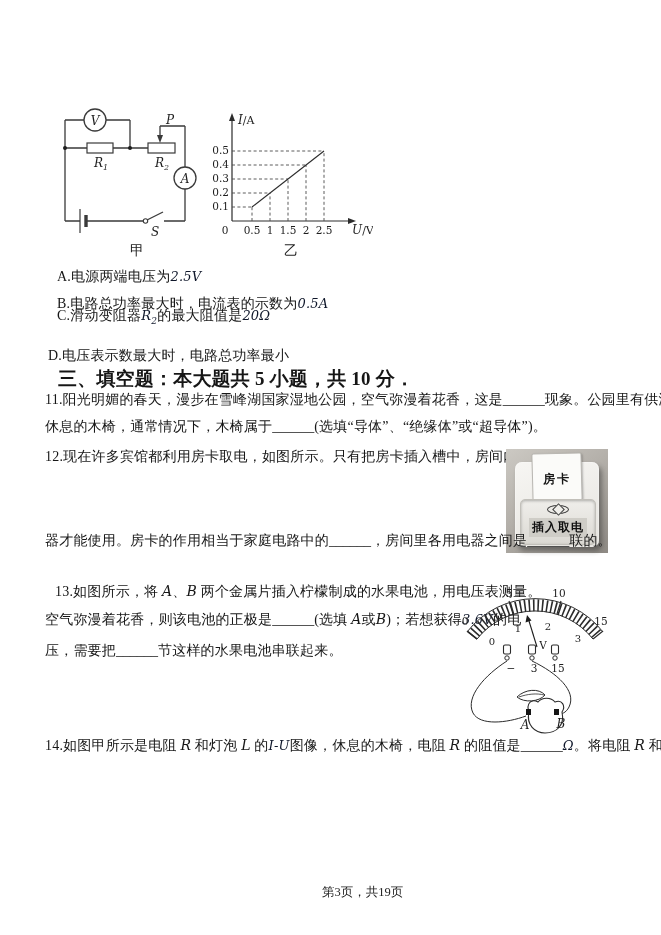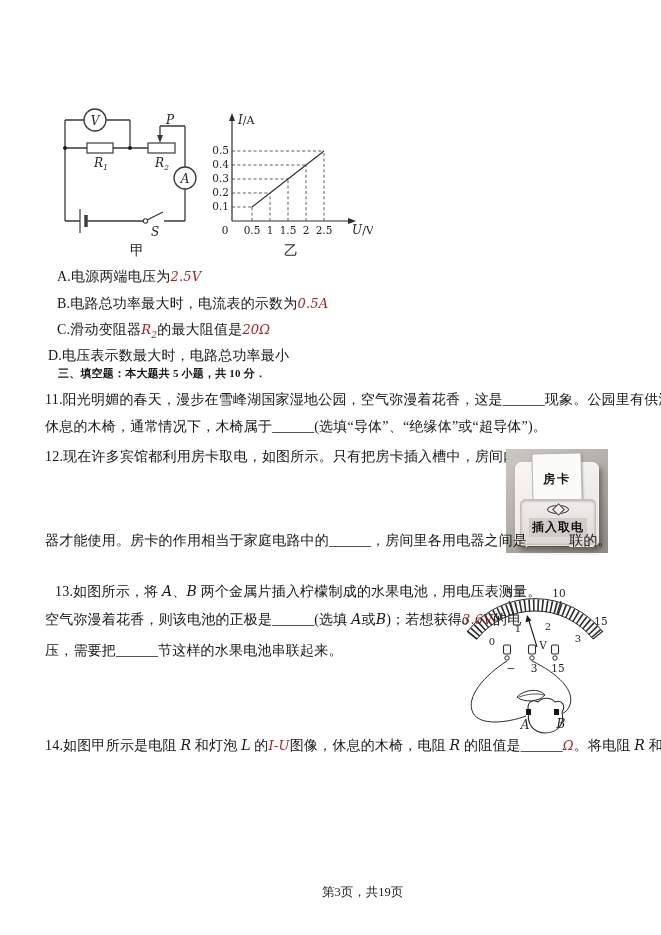--- a/index.html
+++ b/index.html
@@ -1,21 +1,21 @@
 <!DOCTYPE html>
 <html><head>
 <meta charset="utf-8">
 <style>
   html,body{margin:0;padding:0;}
   body{width:661px;height:935px;background:#ffffff;position:relative;overflow:hidden;
        font-family:"Liberation Serif","DejaVu Serif",serif;color:#161616;}
   .abs{position:absolute;}
   .txt{font-size:14px;white-space:nowrap;letter-spacing:0.2px;}
-  .sec{font-weight:bold;font-size:11px;}
-  .math{color:#b91c1c;font-style:italic;font-family:"DejaVu Serif",serif;font-size:13px;}
+  .sec{font-weight:bold;font-size:19px;}
+  .math{color:#0f172a;font-style:italic;font-family:"DejaVu Serif",serif;font-size:13px;}
   .vr{font-style:italic;font-family:"DejaVu Serif",serif;}
   .blank{letter-spacing:0;margin-top:44px;}
   sub.sm{font-size:9px;}
   .footer{left:0;top:884px;width:661px;text-align:center;font-size:12.5px;color:#222;padding-left:32px;}
 
   svg text{font-family:"DejaVu Serif","Liberation Serif",serif;fill:#1d1d1d;}
   .sv-num{font-size:10.5px;}
   .sv-num-s{font-size:10px;}
   .sv-var{font-style:italic;font-size:12px;}
   .sv-cjk{font-size:14px;}
@@ -113,21 +113,21 @@
   <text x="144" y="131"><tspan class="sv-var">U</tspan><tspan font-size="11">/V</tspan></text>
   <text x="76" y="152" class="sv-cjk">乙</text>
 </svg>
 
 <div class="abs txt" style="left:57px;top:268px">
   <span>A.电源两端电压为</span><span class="math">2.5V</span>
 </div>
 <div class="abs txt" style="left:57px;top:295px">
   <span>B.电路总功率最大时，电流表的示数为</span><span class="math">0.5A</span>
 </div>
-<div class="abs txt" style="left:57px;top:321px">
+<div class="abs txt" style="left:57px;top:307px">
   <span>C.滑动变阻器</span><span class="math"><span>R</span><sub class="sm">2</sub></span><span>的最大阻值是</span><span class="math">20Ω</span>
 </div>
 <div class="abs txt" style="left:48px;top:347px">
   <span>D.电压表示数最大时，电路总功率最小</span>
 </div>
 
 <div class="abs txt sec" style="left:58px;top:366px">三、填空题：本大题共 5 小题，共 10 分．</div>
 
 <div class="abs txt" style="left:45px;top:391px">
   <span>11.阳光明媚的春天，漫步在雪峰湖国家湿地公园，空气弥漫着花香，这是</span><span class="blank">______</span><span>现象。公园里有供游人</span>

